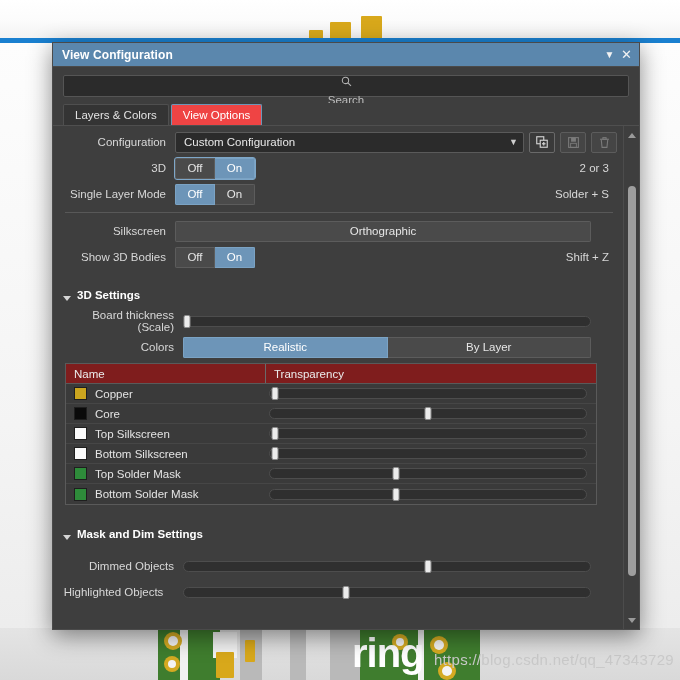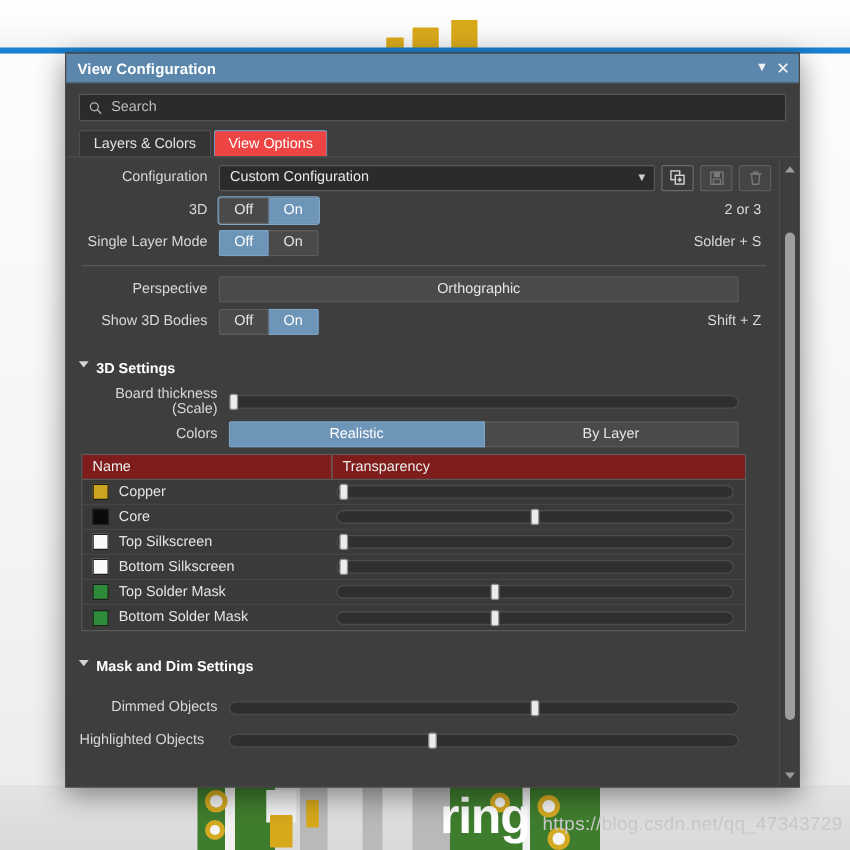--- a/index.html
+++ b/index.html
@@ -76,21 +76,21 @@
     display: flex; align-items: center; justify-content: center;
     color: #f2f2f2; font-size: 10px; cursor: pointer;
   }
   .tb-btn.close { font-size: 13px; }
 
   
   .searchwrap { padding: 8px 10px 6px 10px; background: #3e3e3e; }
   .searchbox {
     height: 22px; background: #2b2b2b;
     border: 1px solid #555; border-radius: 2px;
-    display: flex; align-items: center; padding: 0 7px; gap: 7px;
+    display: flex; align-items: center; padding: 0 7px; gap: 7px; flex-direction: column;
   }
   .search-ico { width: 11px; height: 11px; flex: 0 0 11px; color:#b4b4b4; }
   .search-ph { font-size: 11.5px; color: #bdbdbd; }
 
   
   .tabstrip {
     display: flex; align-items: flex-end; gap: 2px;
     padding: 0 10px; background: #3e3e3e; height: 22px;
   }
   .tab {
@@ -159,21 +159,21 @@
   .segbtn.on { background: #6d95b8; color: #ffffff; border-color: #7ba3c4; }
   .seg.wide .segbtn { flex: 1; }
 
   .divider {
     height: 1px; background: #585858;
     margin: 5px 10px 5px 12px;
   }
 
   
   .section {
-    display: flex; align-items: flex-start; gap: 6px;
+    display: flex; align-items: flex-end; gap: 6px;
     padding: 7px 0 7px 10px; font-size: 11.5px;
     font-weight: bold; color: #ffffff; cursor: pointer;
   }
   .tri {
     width: 0; height: 0; border-left: 4px solid transparent;
     border-right: 4px solid transparent; border-top: 5px solid #d5d5d5;
   }
 
   
   .slider { position: relative; height: 11px; flex: 1; }
@@ -345,21 +345,21 @@
         <div class="seg">
           <div class="segbtn on">Off</div>
           <div class="segbtn">On</div>
         </div>
         <div class="hint">Solder + S</div>
       </div>
 
       <div class="divider"></div>
 
       <div class="row">
-        <div class="lbl">Perspective</div>
+        <div class="lbl">Silkscreen</div>
         <div class="seg wide" style="flex:1;margin-right:26px;">
           <div class="segbtn">Orthographic</div>
         </div>
       </div>
 
       <div class="row">
         <div class="lbl">Show 3D Bodies</div>
         <div class="seg">
           <div class="segbtn">Off</div>
           <div class="segbtn on">On</div>

